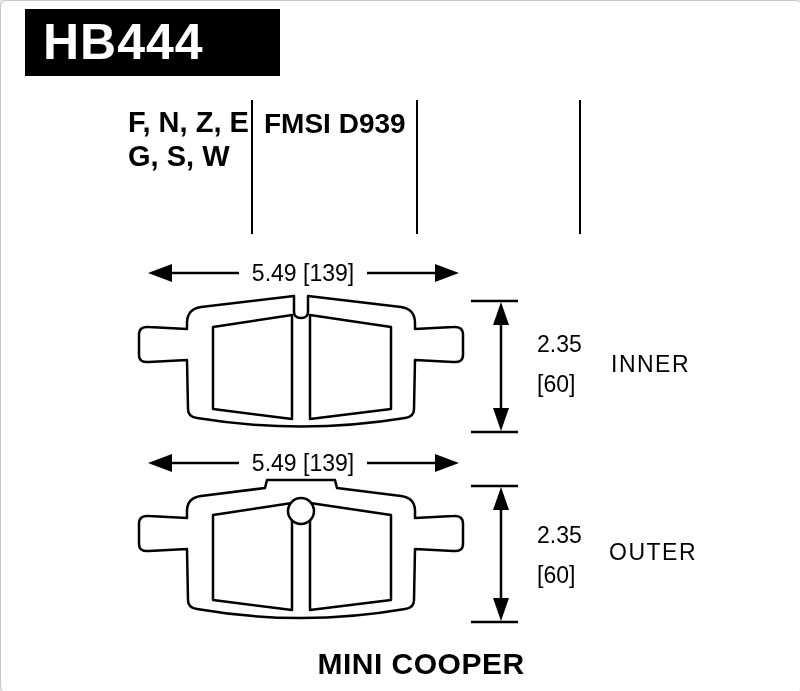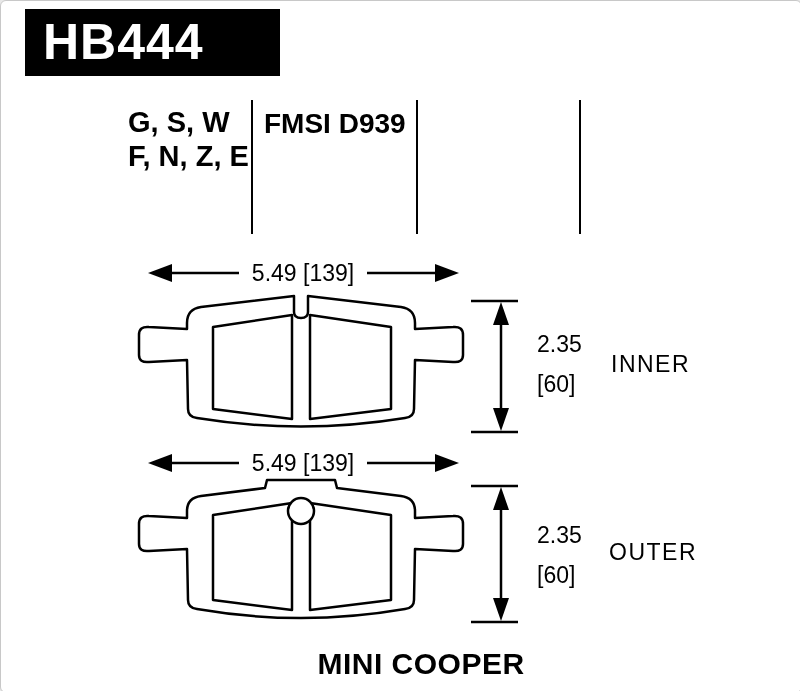--- a/index.html
+++ b/index.html
@@ -92,22 +92,22 @@
 </head>
 <body>
 
 <div class="page">
 
   <div class="part-box">
     <span>HB444</span>
   </div>
 
   <div class="compounds">
+    <div>F, N, Z, E</div>
     <div>G, S, W</div>
-    <div>F, N, Z, E</div>
   </div>
   <div class="vline vline-1"></div>
   <div class="fmsi">FMSI D939</div>
   <div class="vline vline-2"></div>
   <div class="vline vline-3"></div>
 
   <svg class="drawing drawing-inner" viewBox="0 0 800 210">
     <g>
       <polygon class="arrow" points="147,22 171,13 171,31"></polygon>
       <line class="dim" x1="169" y1="22" x2="238" y2="22"></line>

